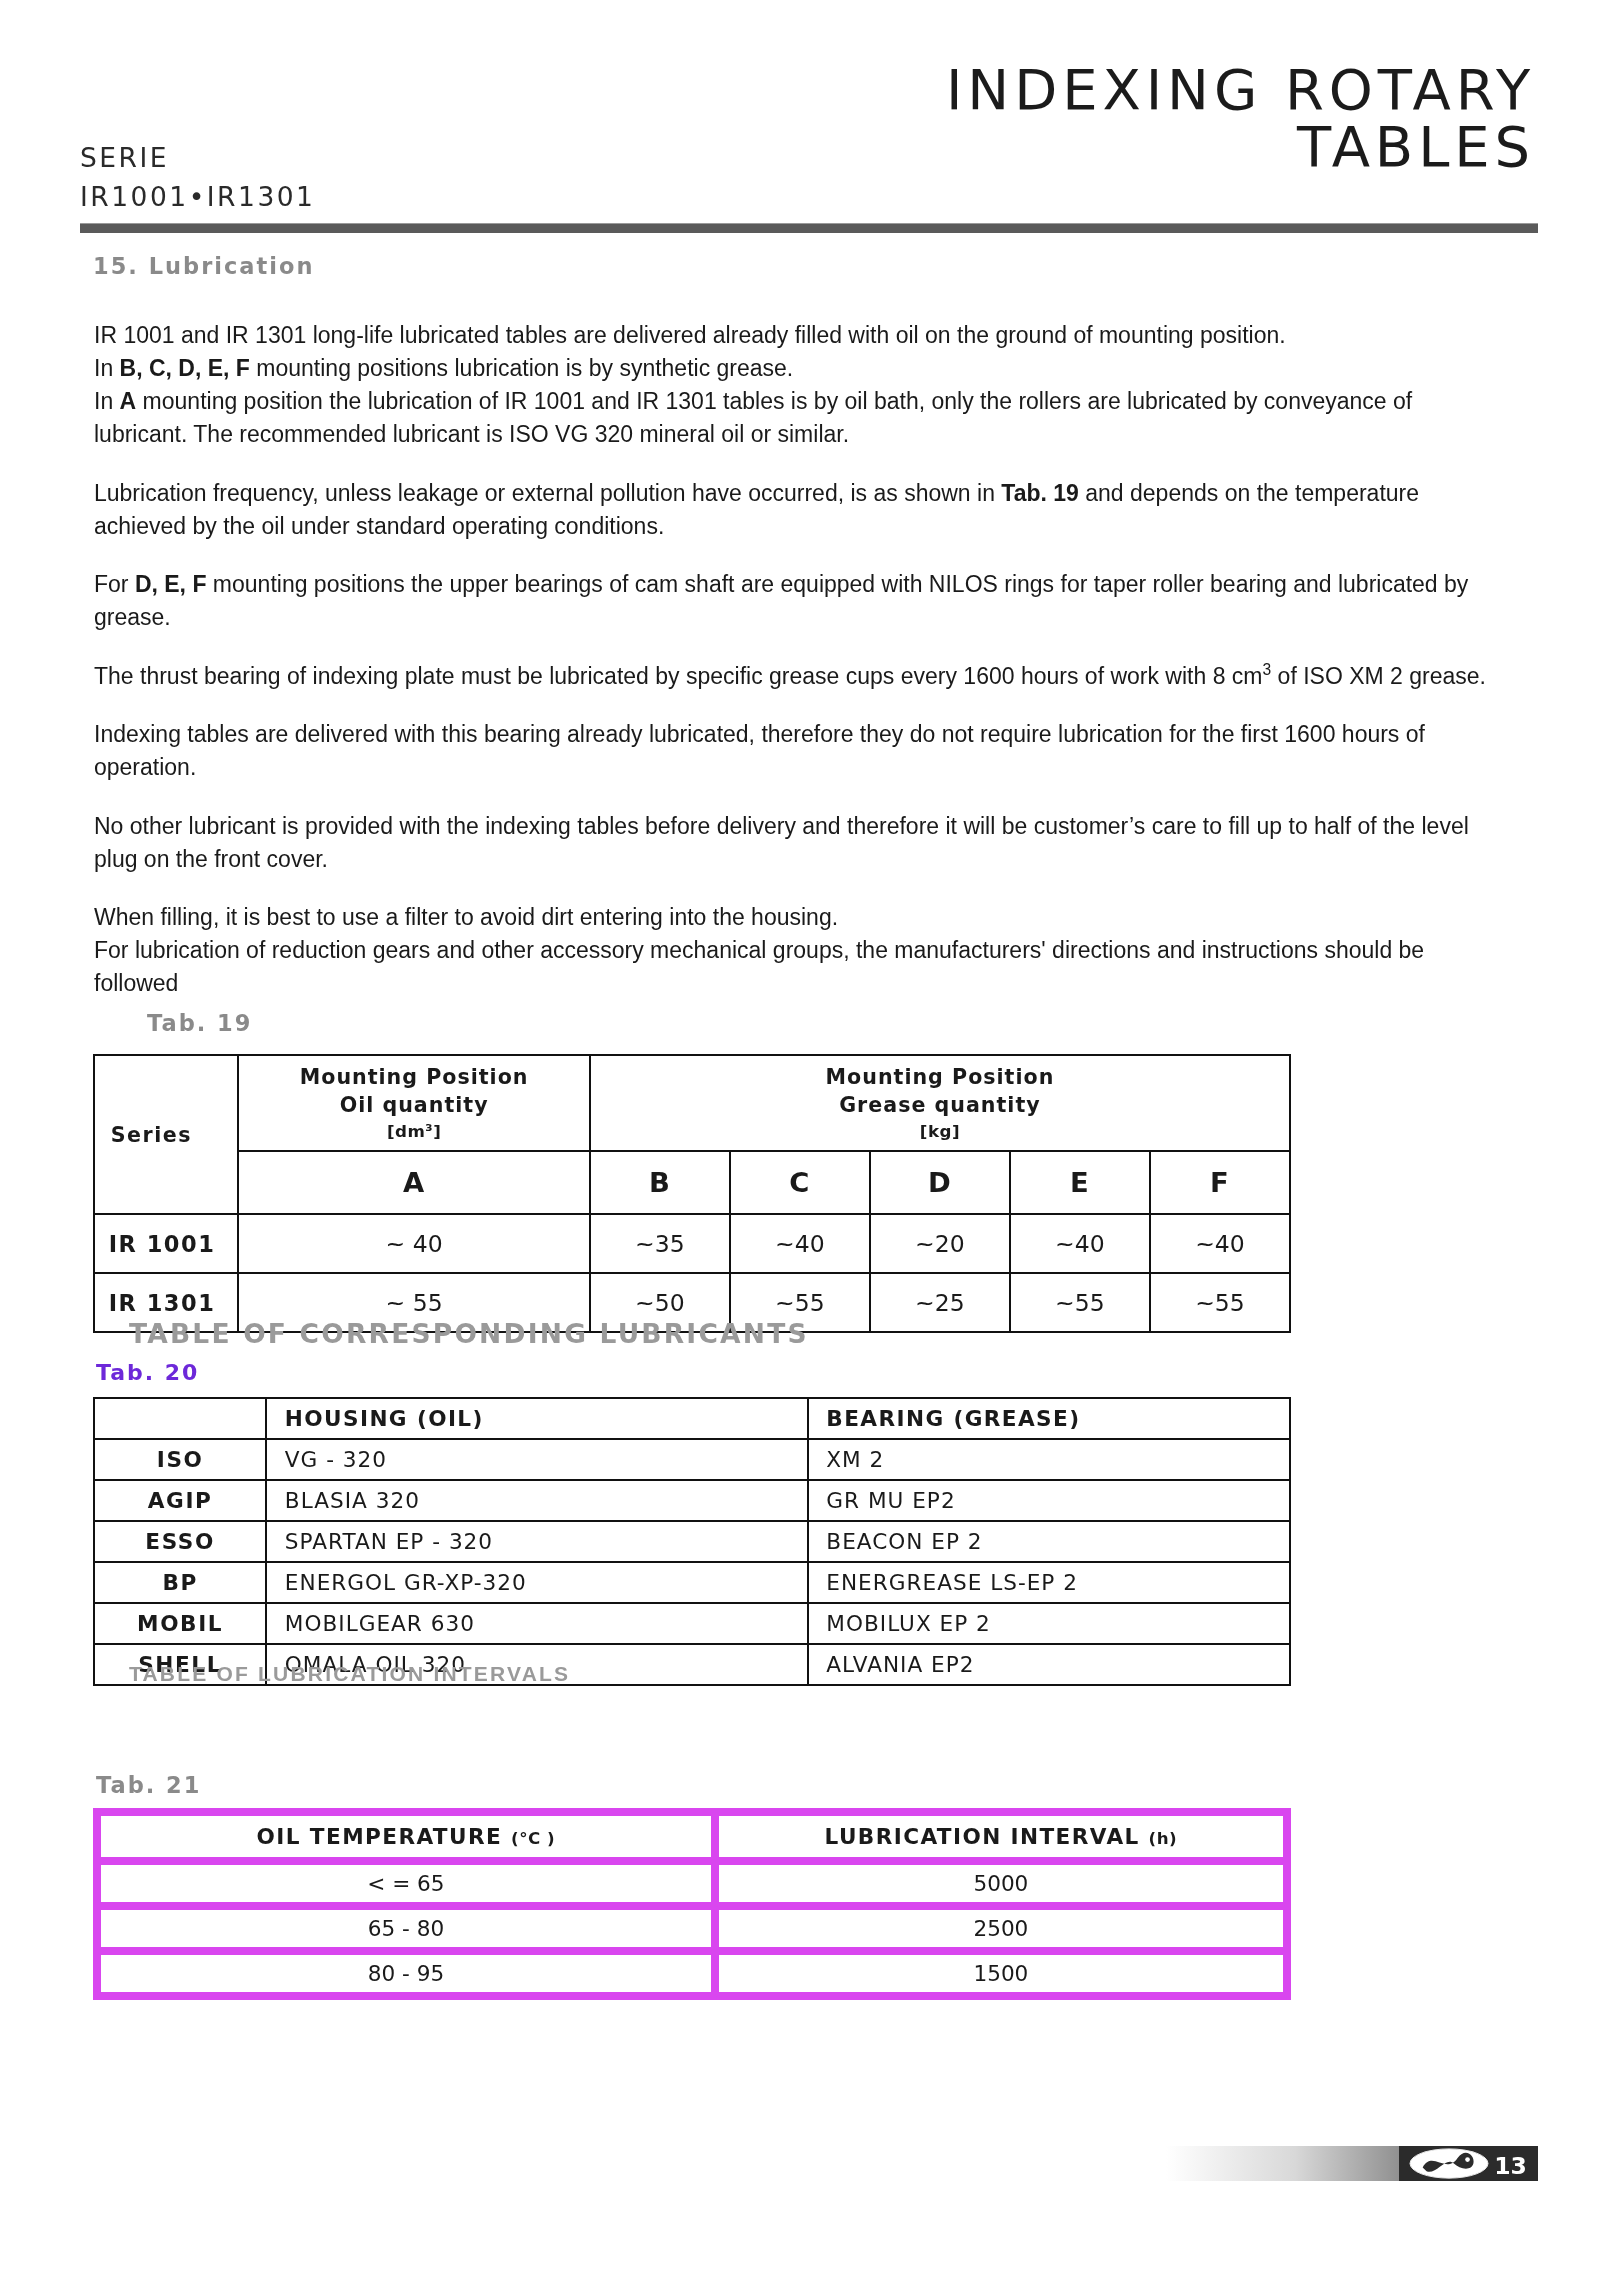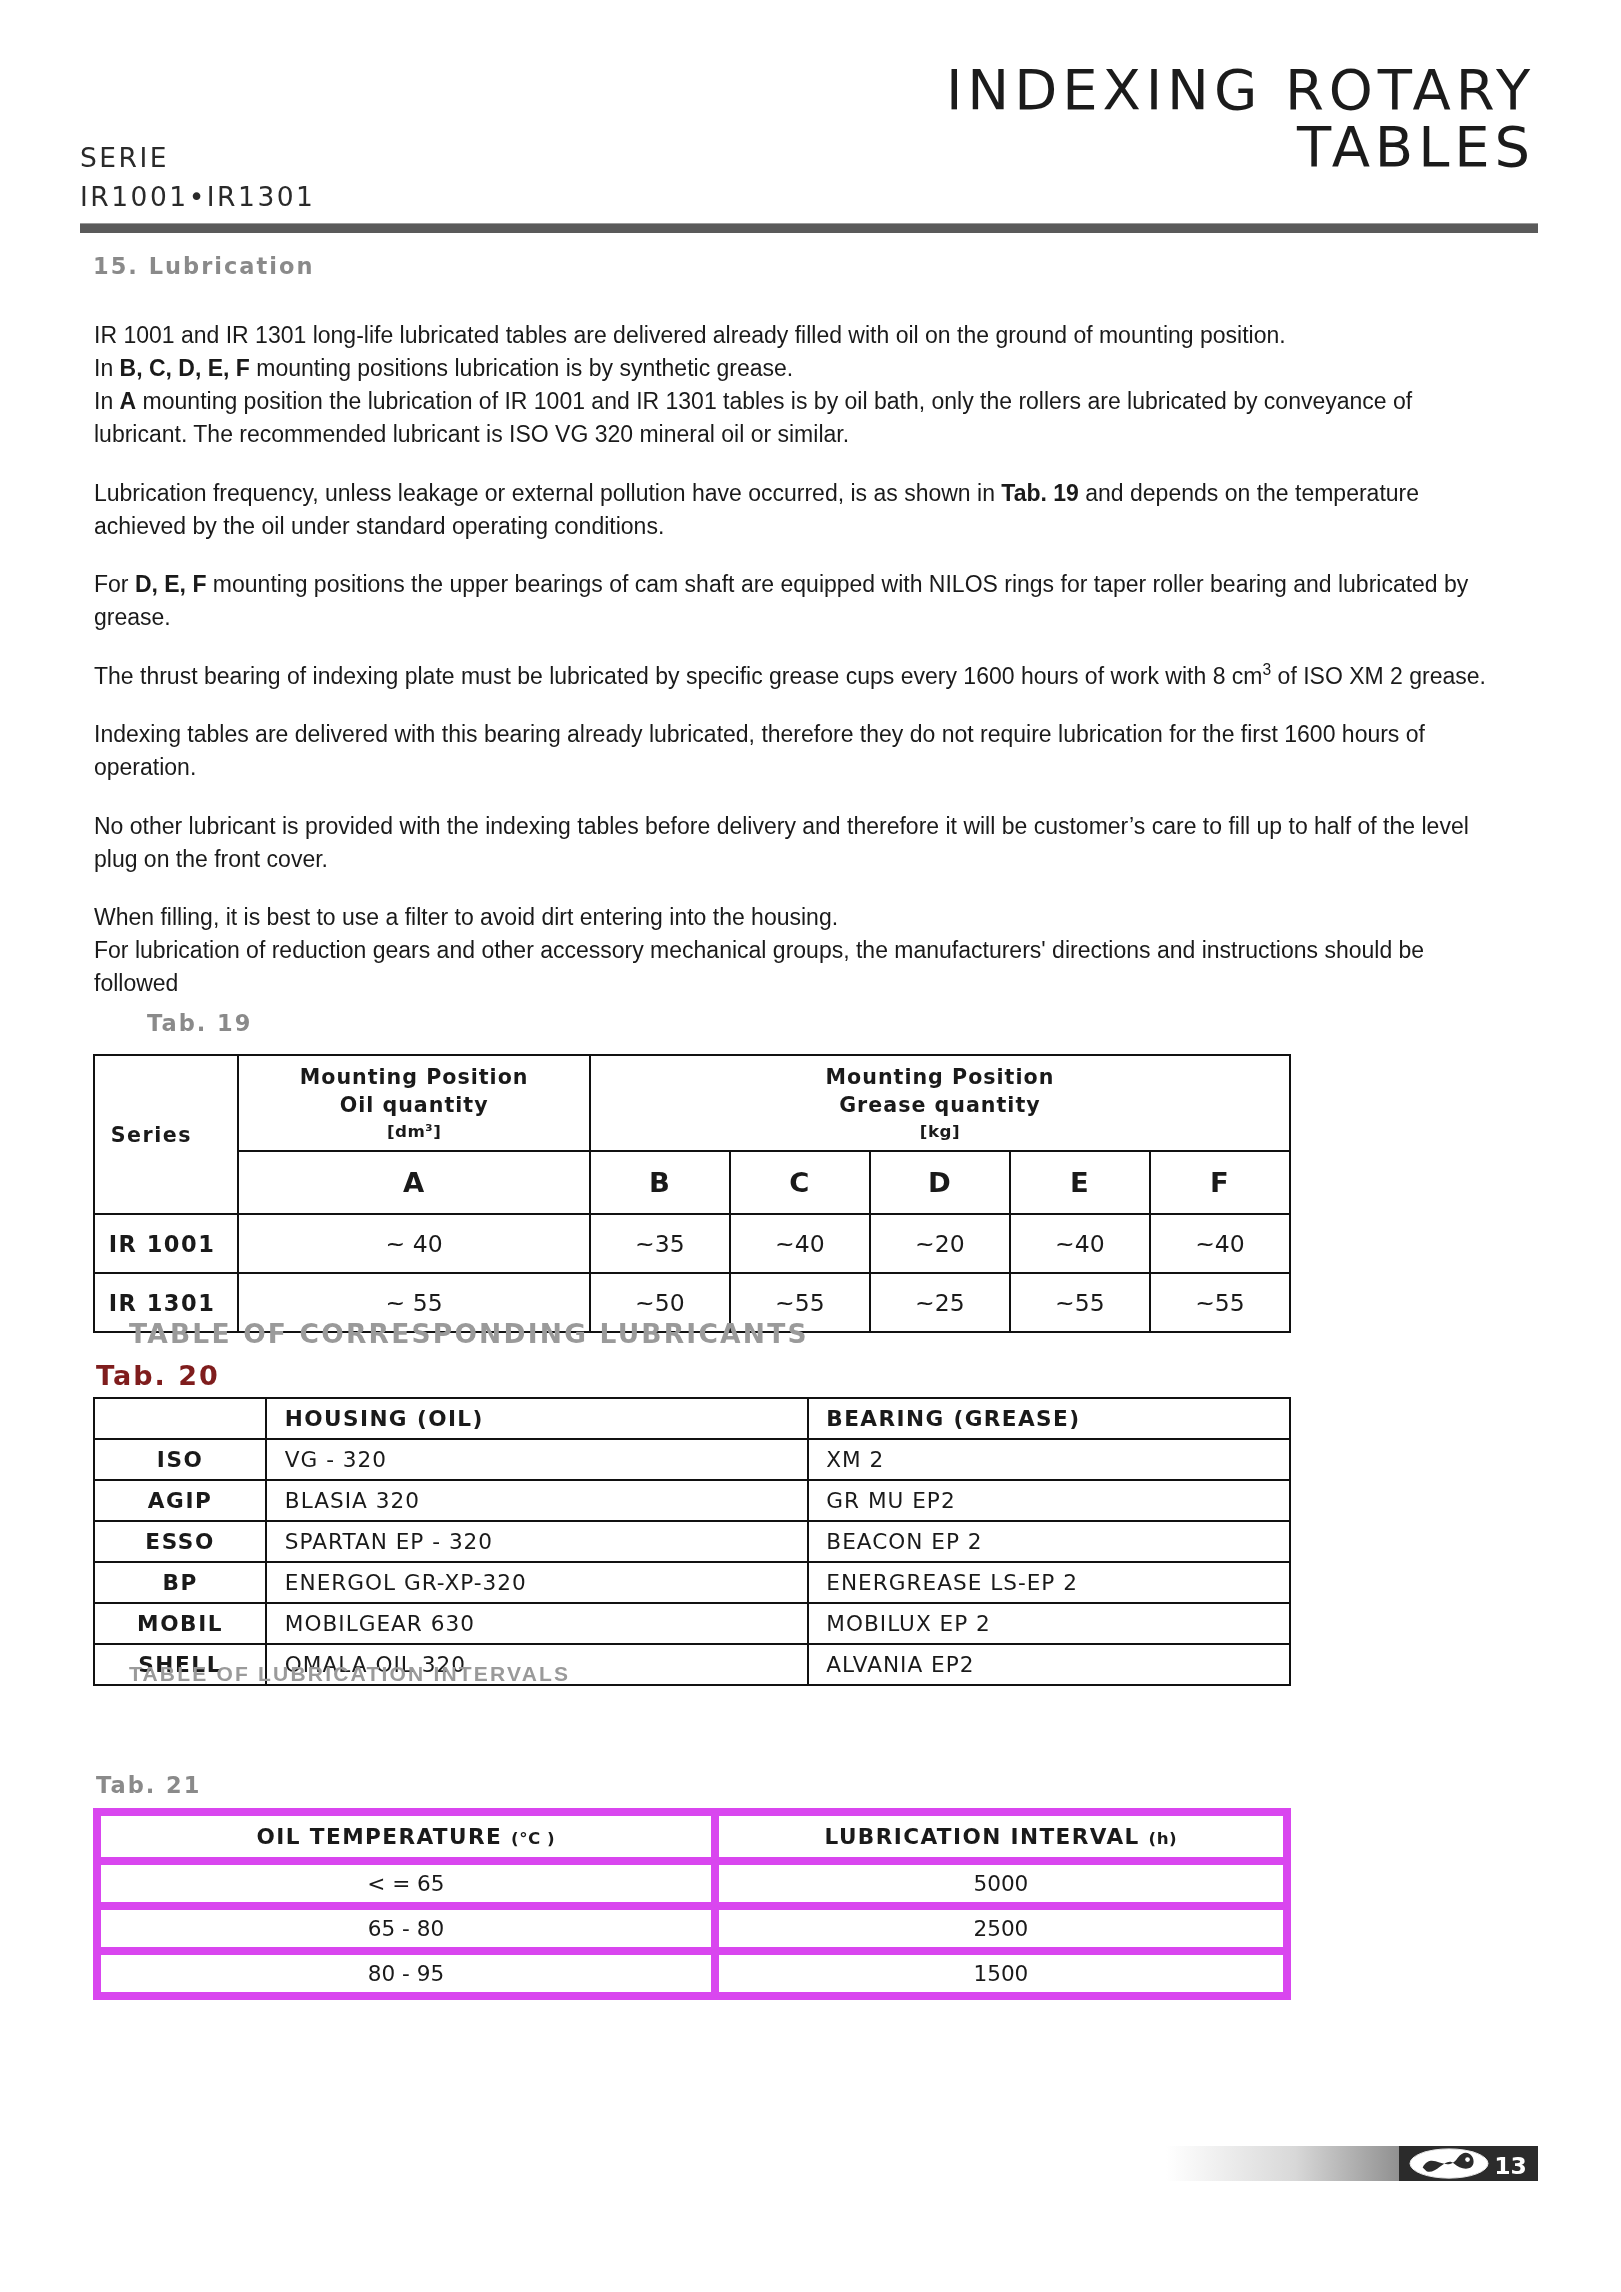--- a/index.html
+++ b/index.html
@@ -172,24 +172,24 @@
     font-size: 26.5px;
     font-weight: bold;
     letter-spacing: 2.2px;
     color: #9a9a9a;
   }
   .tab20-label {
     position: absolute;
     left: 96px;
     top: 1360px;
     font-family: "DejaVu Sans", sans-serif;
-    font-size: 27px;
+    font-size: 22px;
     font-weight: bold;
     letter-spacing: 2px;
-    color: #7f1d1d;
+    color: #6d28d9;
   }
   #tab20 {
     position: absolute;
     left: 93px;
     top: 1397px;
     width: 1198px;
   }
   #tab20 td {
     border: 2px solid #111;
     font-size: 21.6px;

